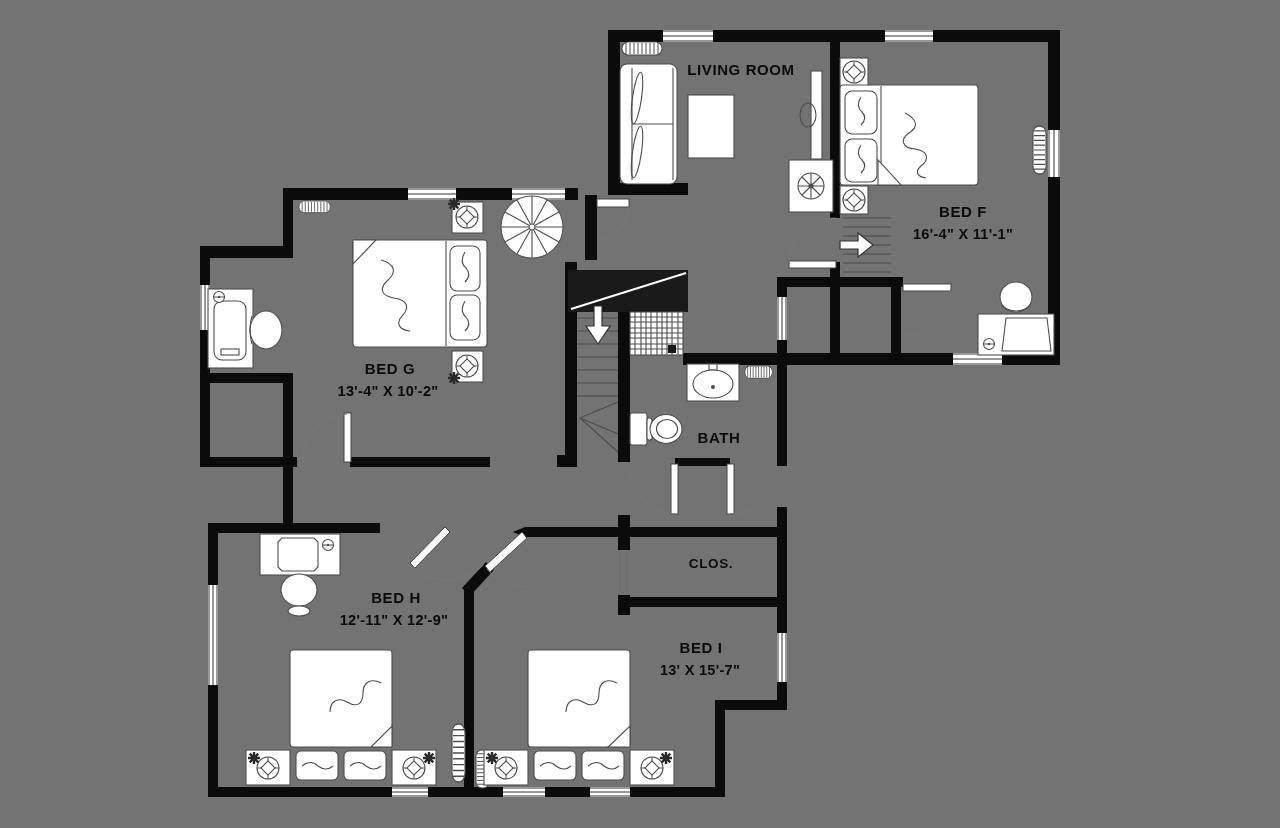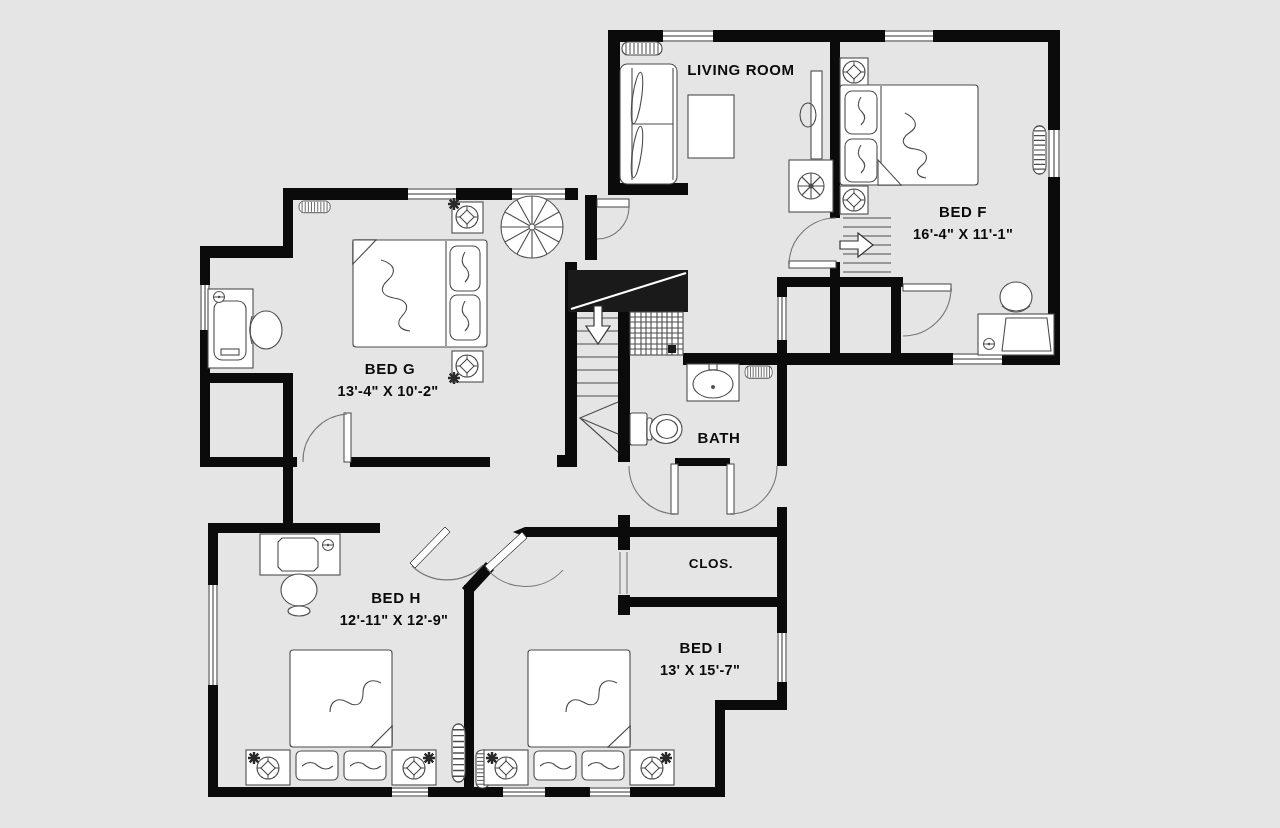--- a/index.html
+++ b/index.html
@@ -1,16 +1,16 @@
 <!DOCTYPE html>
 <html><head>
 <meta charset="utf-8">
 <style>
   html,body{margin:0;padding:0;background:#ffffff;}
-  .stage{position:relative;width:1280px;height:828px;background:#e5e5e5;overflow:hidden;
+  .stage{position:relative;width:1280px;height:828px;background:#737373;overflow:hidden;
          font-family:"Liberation Sans", sans-serif;}
   svg{display:block}
   .room-name{font:700 15px "Liberation Sans",sans-serif;letter-spacing:.6px;fill:#0a0a0a;}
   .room-dims{font:700 14.5px "Liberation Sans",sans-serif;letter-spacing:.3px;fill:#0a0a0a;}
   .wall{fill:#0b0b0b;stroke:none;}
   .furn{fill:#ffffff;stroke:#4d4d4d;stroke-width:1.1;}
   .furnline{fill:none;stroke:#4d4d4d;stroke-width:1.1;}
   .thin{fill:none;stroke:#6d6d6d;stroke-width:1;}
   .arc{fill:none;stroke:#777;stroke-width:1.1;}
   .leaf{fill:#ffffff;stroke:#444;stroke-width:1;}

